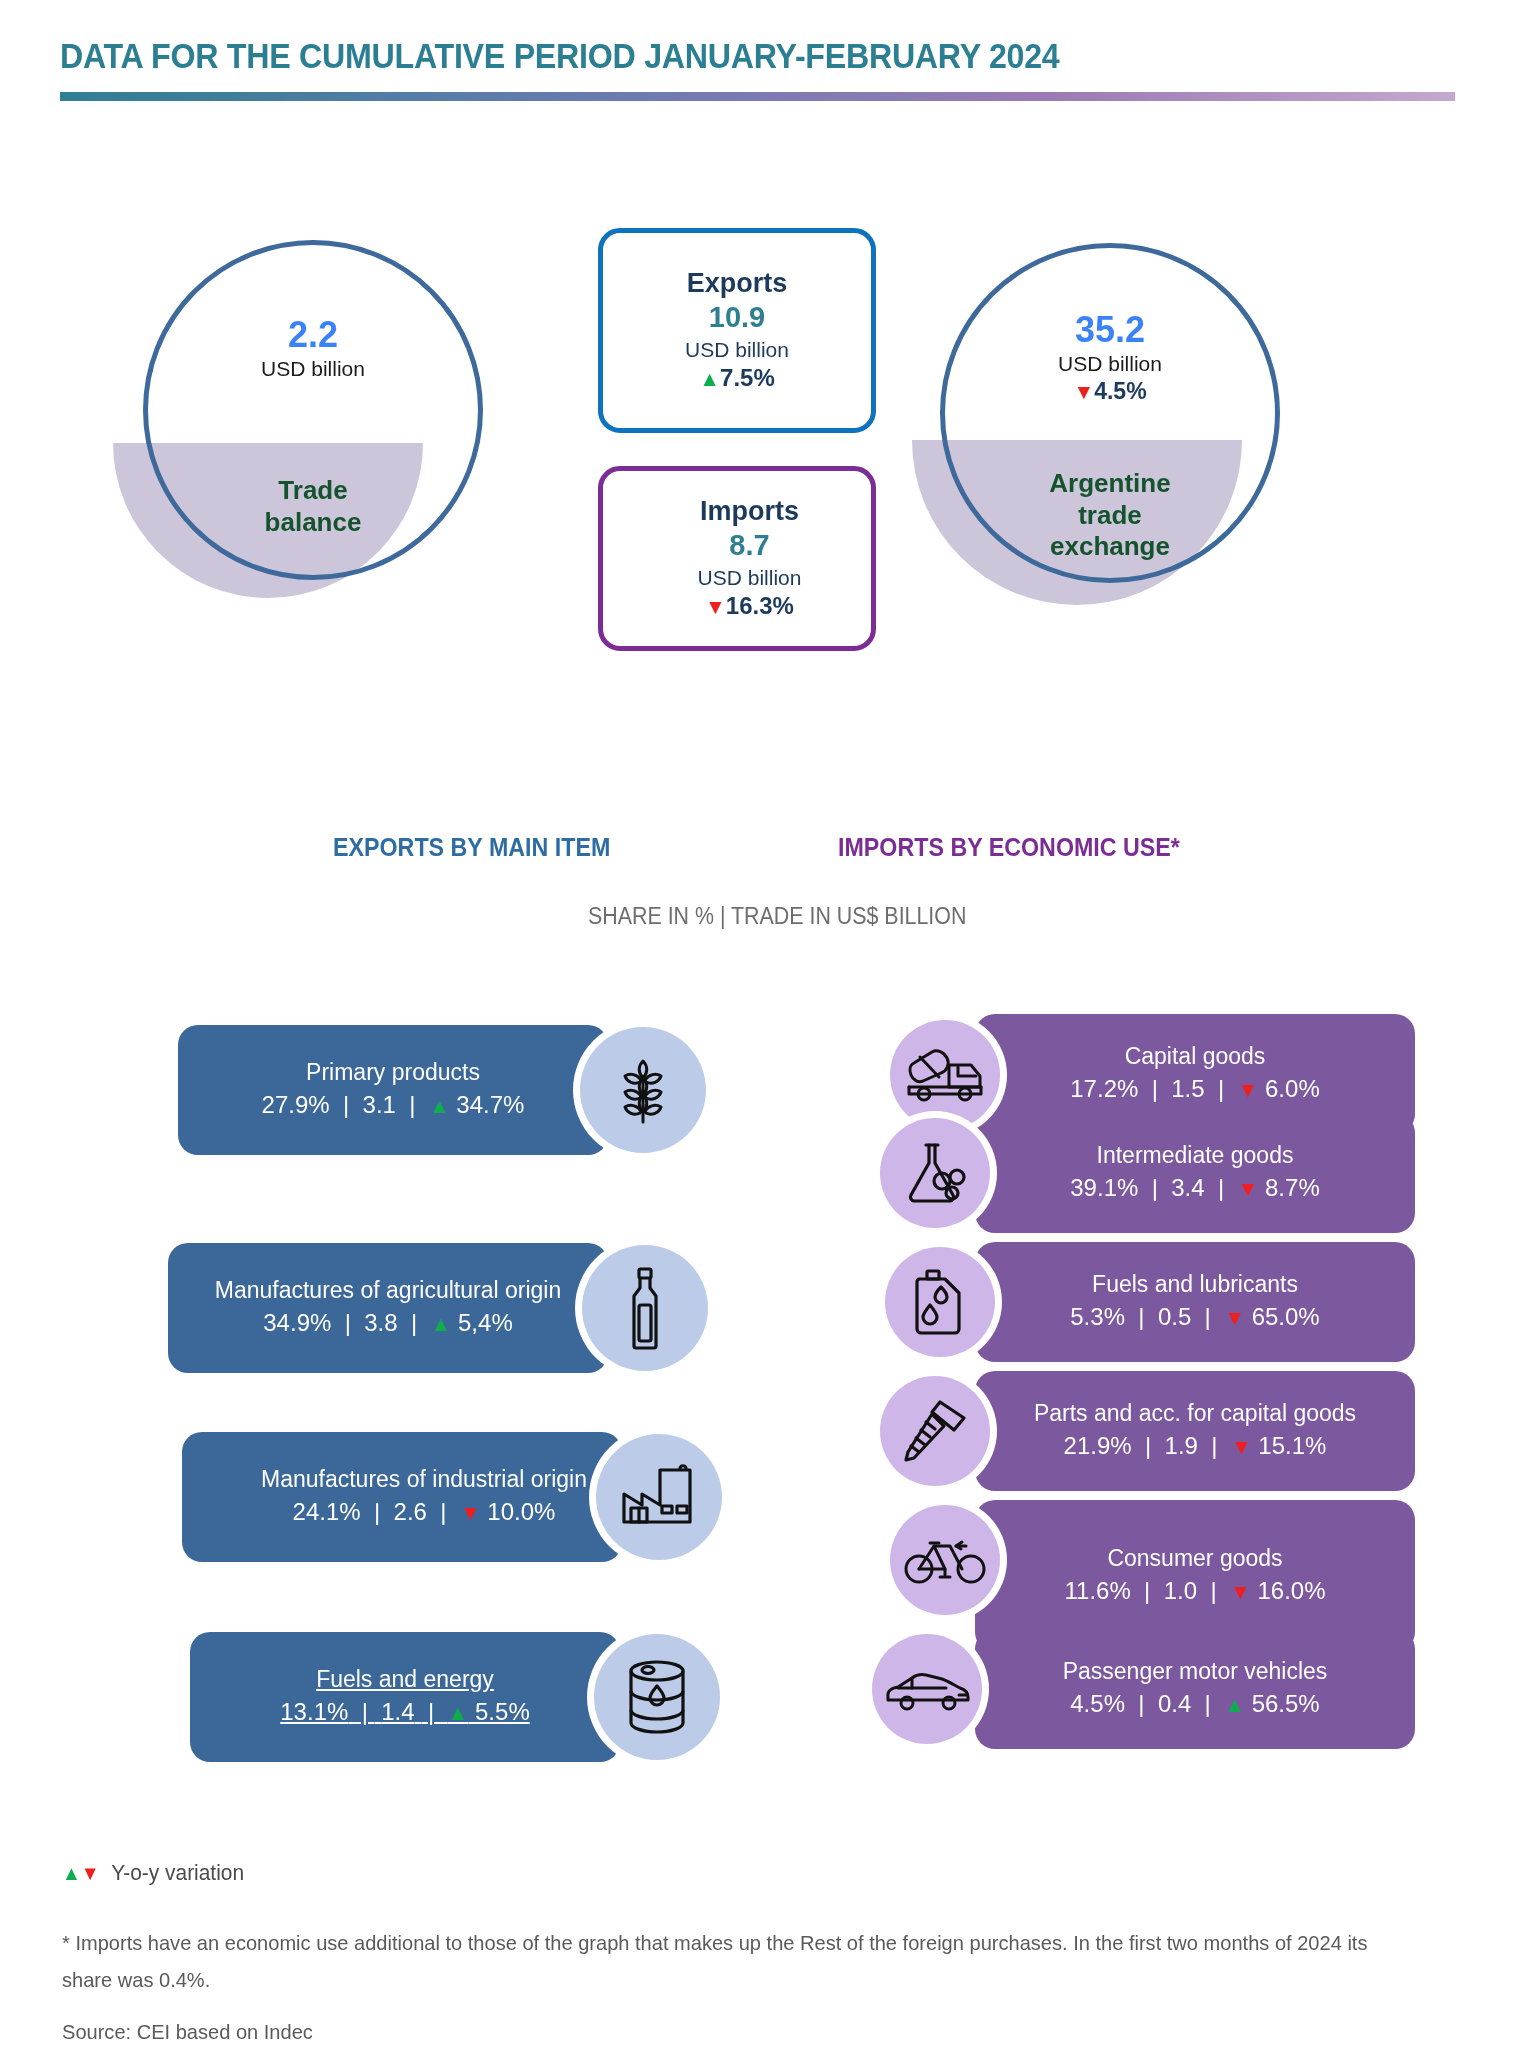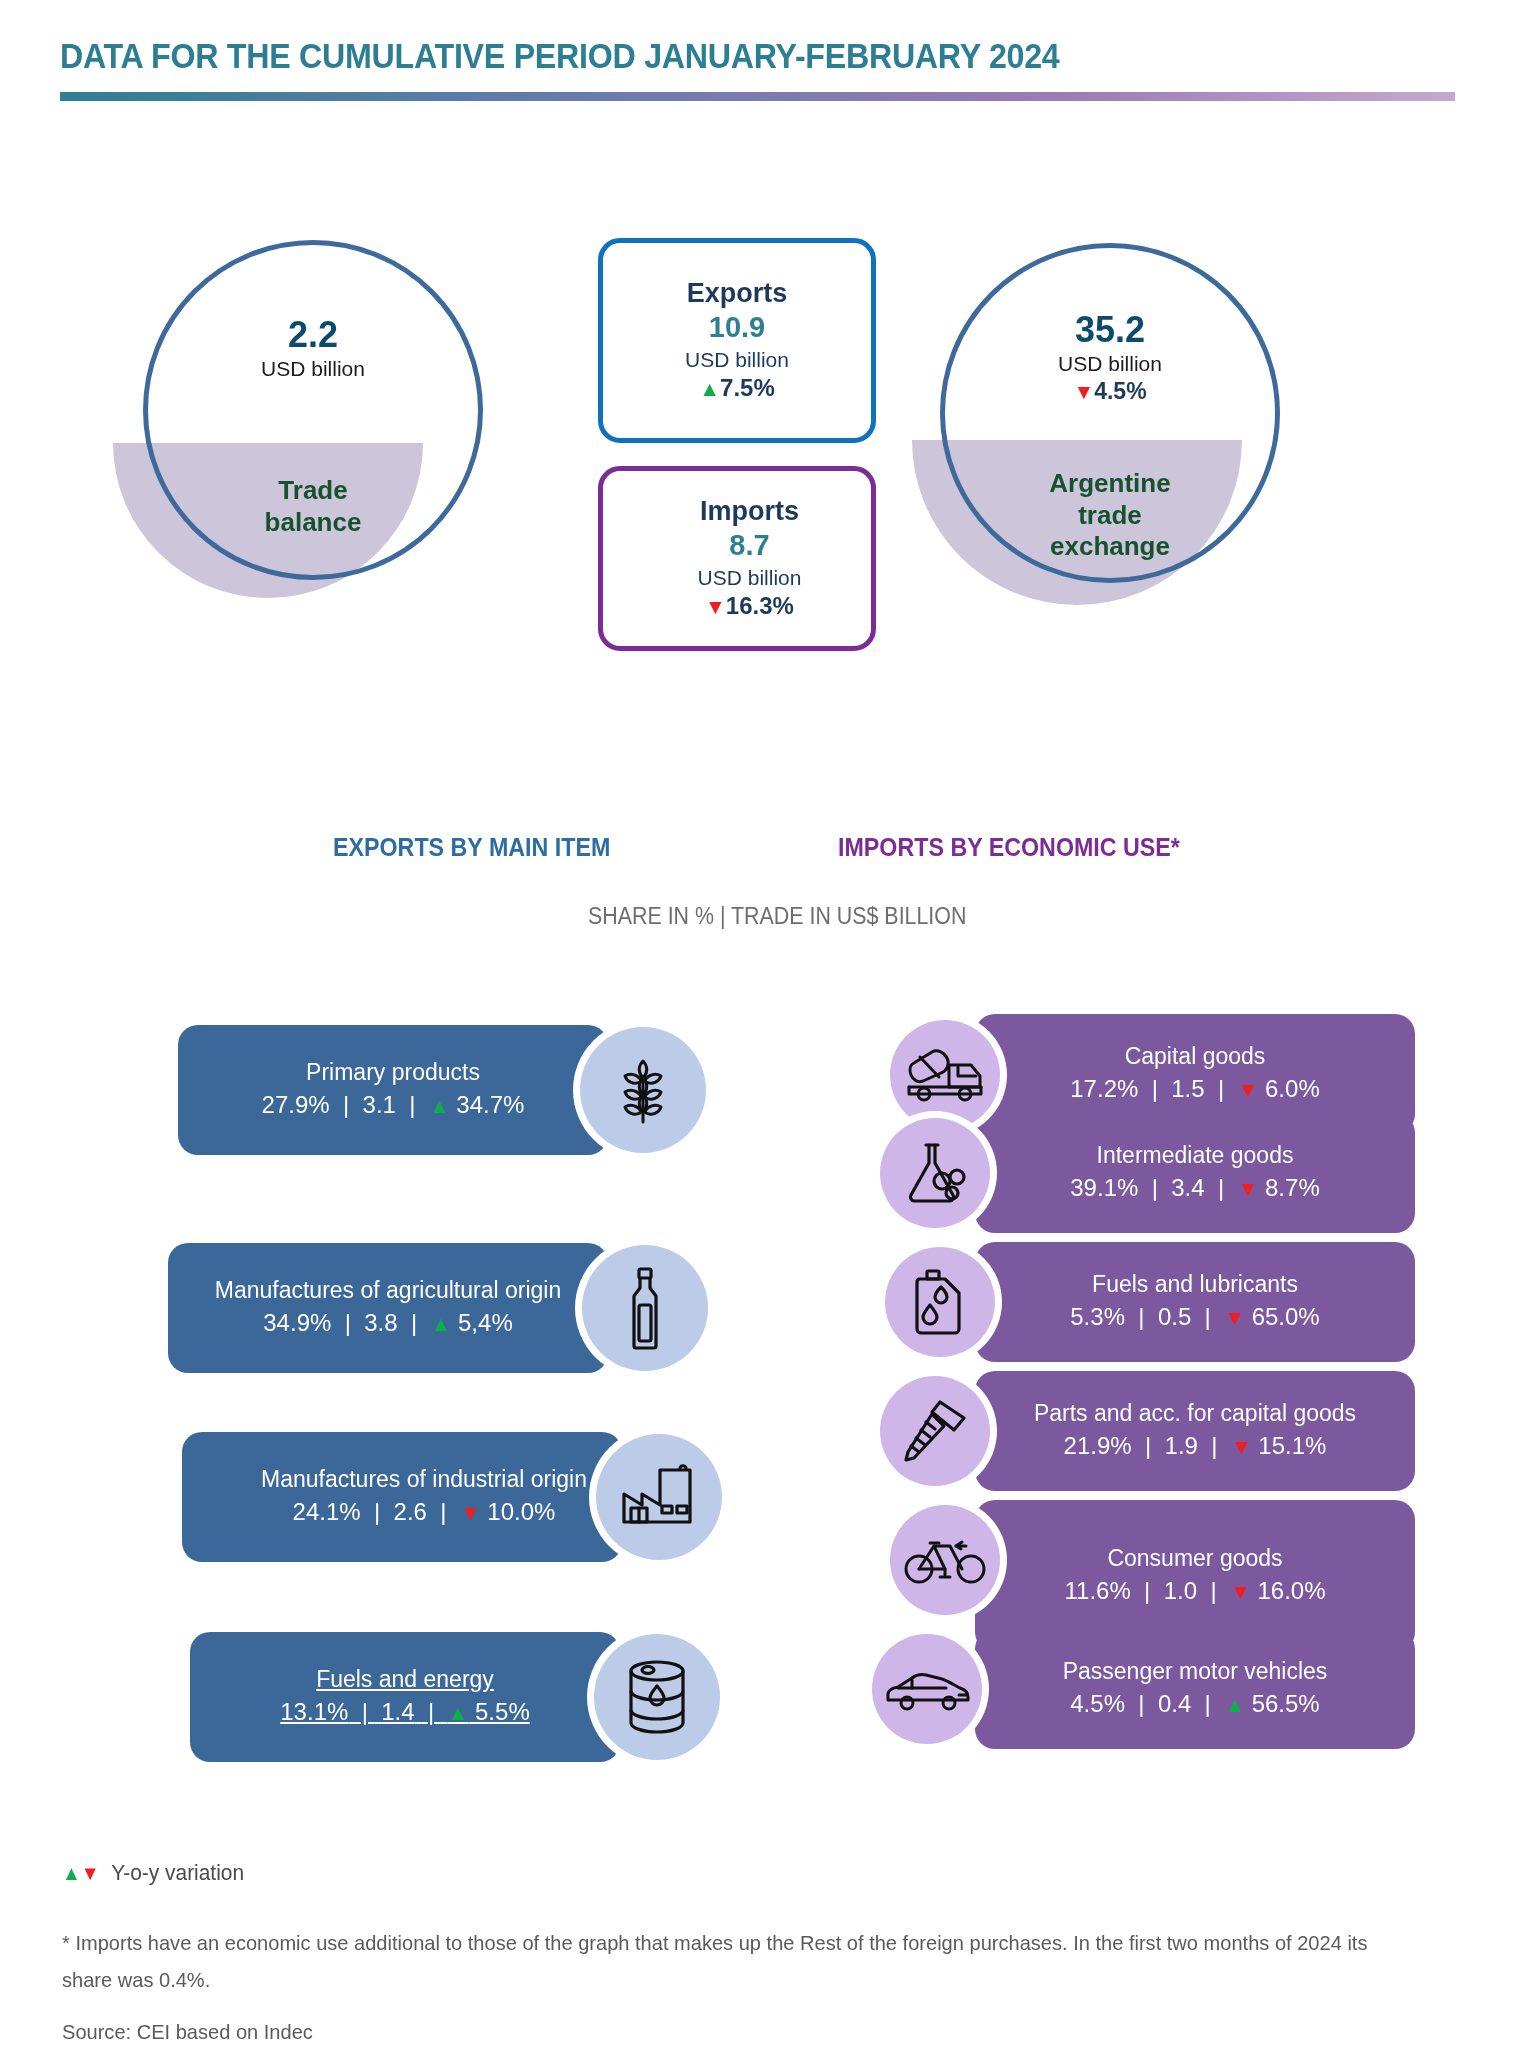--- a/index.html
+++ b/index.html
@@ -50,21 +50,21 @@
   .disc-fill {
     position: absolute;
     background: #cdc5d9;
     border-bottom-left-radius: 999px;
     border-bottom-right-radius: 999px;
     z-index: 1;
   }
   .disc-text { position: absolute; text-align: center; z-index: 4; }
 
   .big-num {
-    font-size: 36px; font-weight: bold; color: #0c4a6e;
+    font-size: 36px; font-weight: bold; color: #3b82f6;
     line-height: 1.1;
   }
   .unit-label { font-size: 21px; color: #1c1c1c; line-height: 1.35; }
 
   .disc-caption {
     position: absolute; z-index: 4; text-align: center;
     font-size: 26px; font-weight: bold; color: #14532d; line-height: 1.22;
   }
 
   .var-line { font-size: 23px; font-weight: bold; color: #1d3a5c; white-space: nowrap; }
@@ -172,21 +172,21 @@
     <div class="disc-text" style="left:183px; top:315px; width:260px;">
       <div class="big-num">2.2</div>
       <div class="unit-label">USD billion</div>
     </div>
     <div class="disc-caption" style="left:183px; top:475px; width:260px;">
       <div>Trade</div>
       <div>balance</div>
     </div>
   </div>
 
-  <div class="flow-card" id="card-exports" style="left:598px; top:238px; width:278px; height:205px;">
+  <div class="flow-card" id="card-exports" style="left:598px; top:228px; width:278px; height:205px;">
     <div class="card-title">Exports</div>
     <div class="card-value">10.9</div>
     <div class="card-unit">USD billion</div>
     <div class="card-var">
       <span class="tri-up">▲</span><span>7.5%</span>
     </div>
   </div>
 
   <div class="flow-card" id="card-imports" style="left:598px; top:466px; width:278px; height:185px;padding-left:25px;">
     <div class="card-title">Imports</div>

